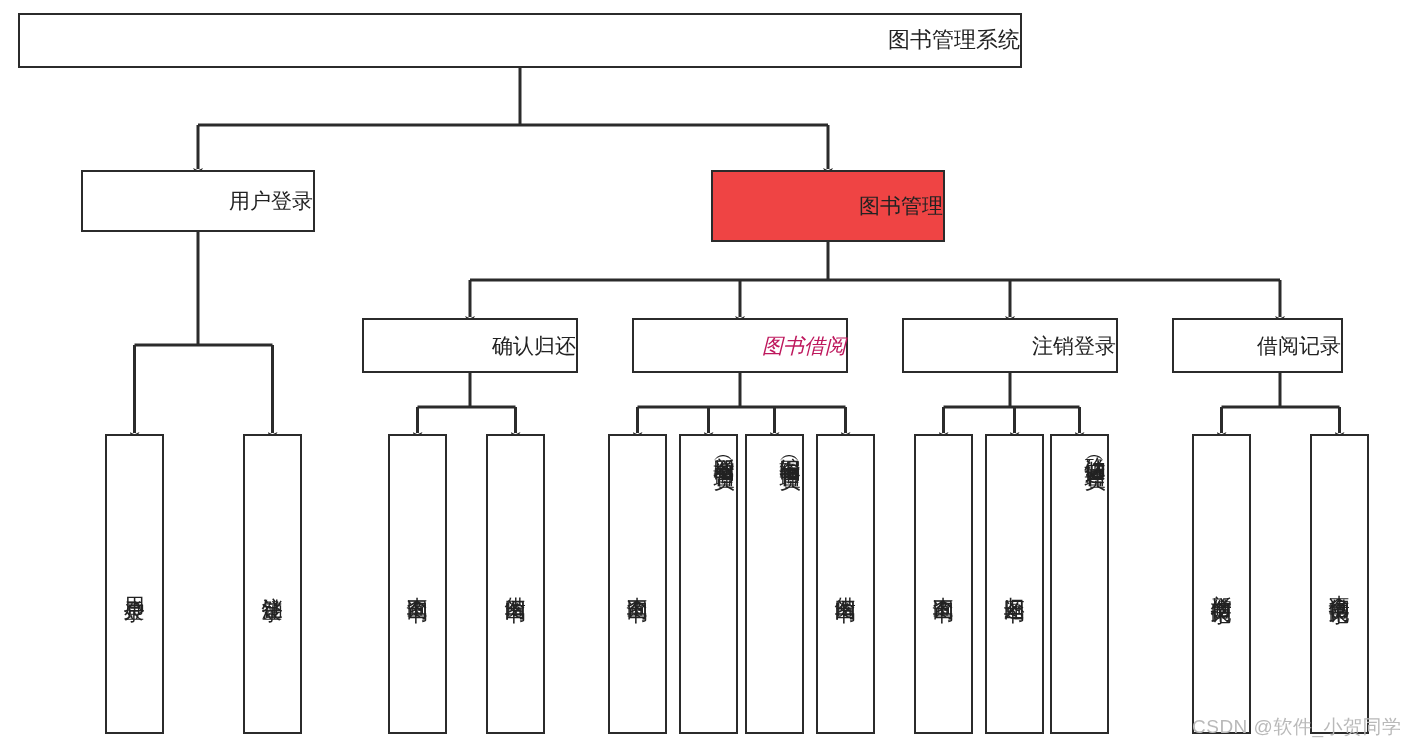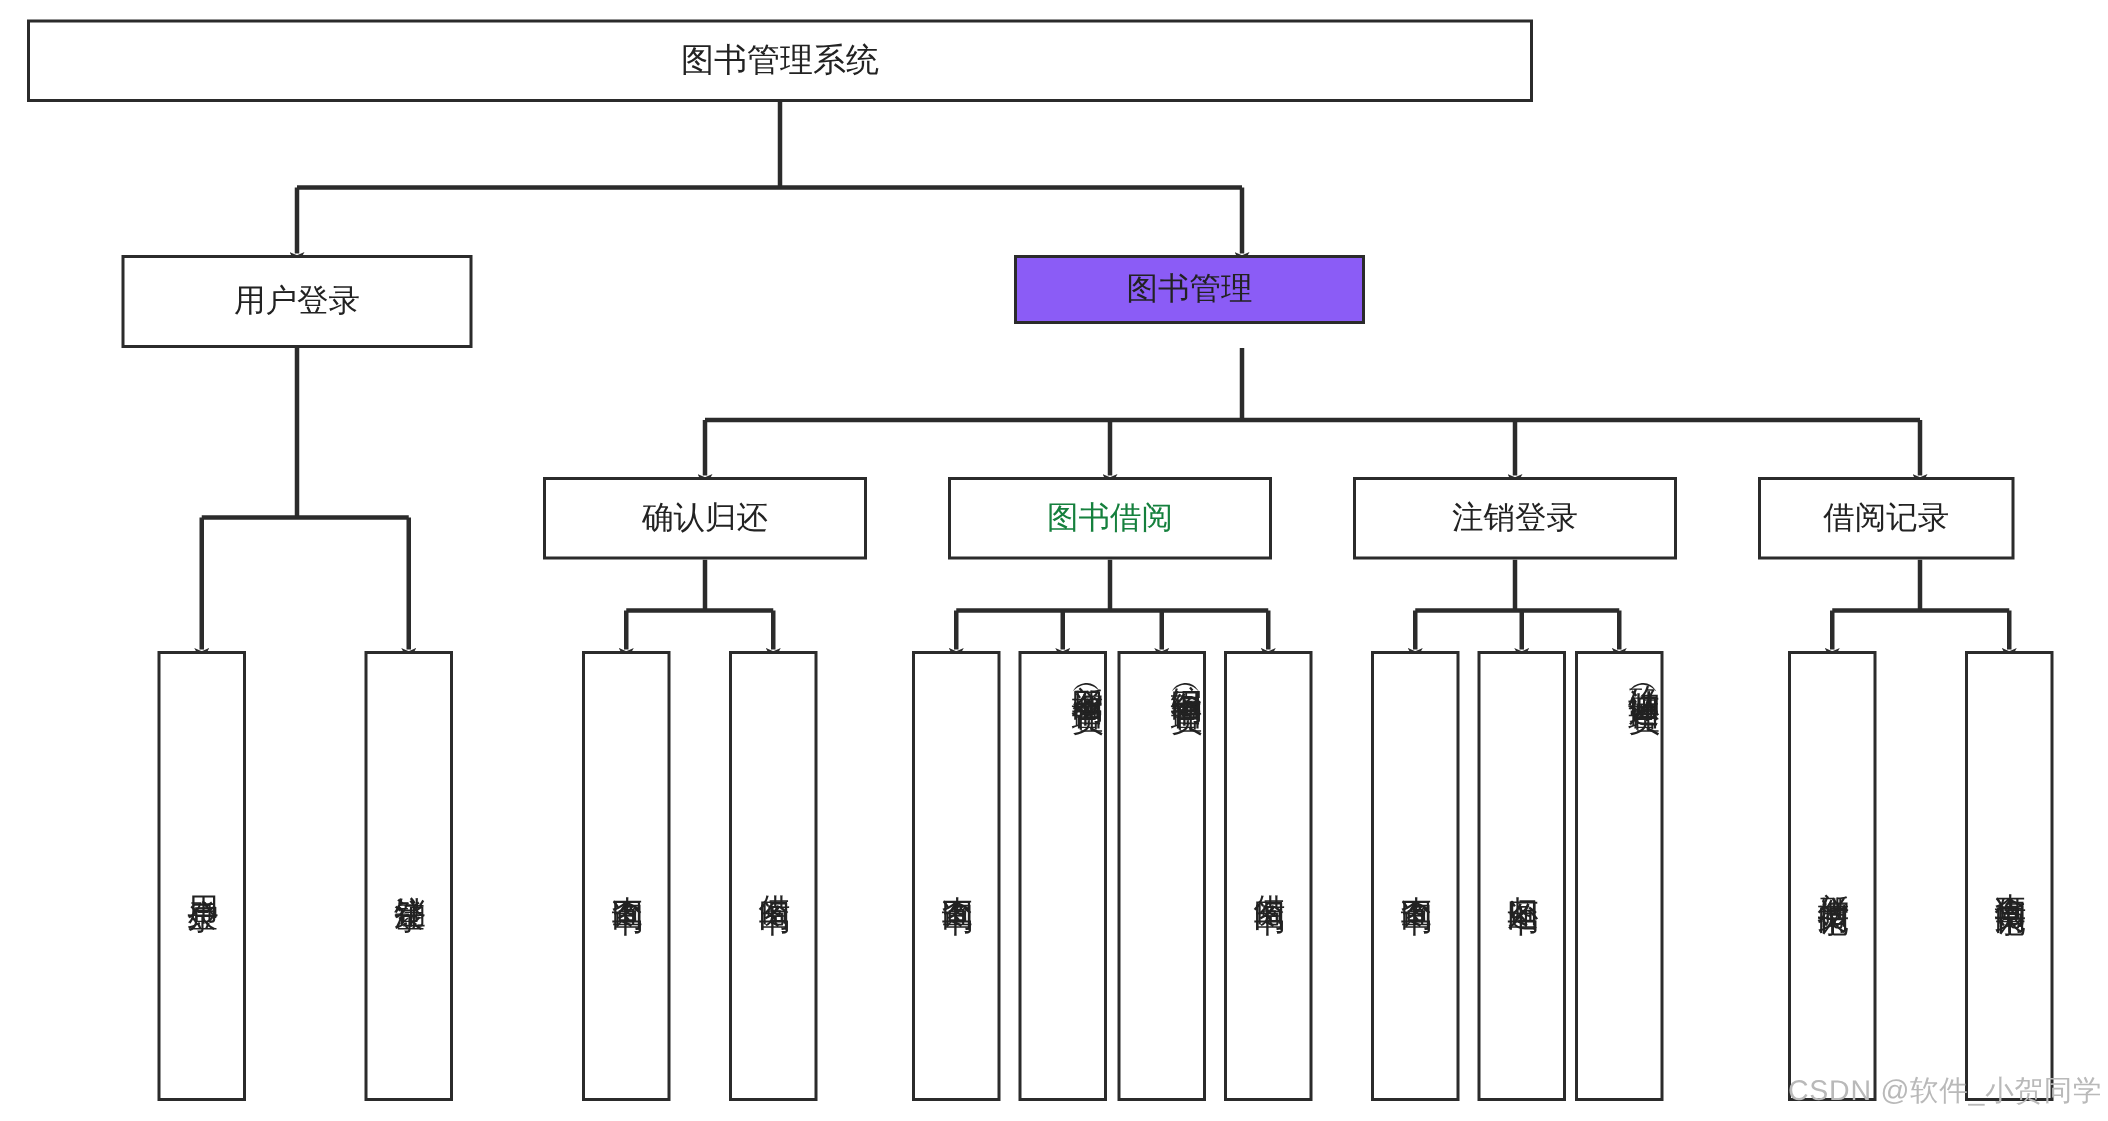--- a/index.html
+++ b/index.html
@@ -25,21 +25,21 @@
     height: 747px;
   }
   .node-box {
     position: absolute;
     box-sizing: border-box;
     border: 2px solid #2b2b2b;
     background: #ffffff;
     color: #222222;
     display: flex;
     align-items: center;
-    justify-content: center;
+    justify-content: flex-end;
     text-align: center;
     line-height: 1.12;
   }
   .node-box.level-root {
     font-size: 22px;
   }
   .node-box.level-2 {
     font-size: 21px;
   }
   .node-box.level-3 {
@@ -114,27 +114,27 @@
       </g>
   </svg>
 
   <div id="node-layer">
       <div class="node-box level-root" style="left: 18px; top: 13px; width: 1004px; height: 55px; border-color: rgb(43, 43, 43); background: rgb(255, 255, 255); color: rgb(34, 34, 34);">
         <span>图书管理系统</span>
       </div>
       <div class="node-box level-2" style="left: 81px; top: 170px; width: 234px; height: 62px; border-color: rgb(43, 43, 43); background: rgb(255, 255, 255); color: rgb(34, 34, 34);">
         <span>用户登录</span>
       </div>
-      <div class="node-box level-2" style="left: 676px; top: 170px; width: 234px; height: 46px; border-color: rgb(43, 43, 43); background: #8b5cf6; color: rgb(34, 34, 34);">
+      <div class="node-box level-2" style="left: 711px; top: 170px; width: 234px; height: 72px; border-color: rgb(43, 43, 43); background: #ef4444; color: rgb(34, 34, 34);">
         <span>图书管理</span>
       </div>
       <div class="node-box level-3" style="left: 362px; top: 318px; width: 216px; height: 55px; border-color: rgb(43, 43, 43); background: rgb(255, 255, 255); color: rgb(34, 34, 34);">
         <span>确认归还</span>
       </div>
-      <div class="node-box level-3" style="left: 632px; top: 318px; width: 216px; height: 55px; border-color: rgb(43, 43, 43); background: rgb(255, 255, 255); color: #15803d;">
+      <div class="node-box level-3" style="left: 632px; top: 318px; width: 216px; height: 55px; border-color: rgb(43, 43, 43); background: rgb(255, 255, 255); color: #be185d; font-style: italic;">
         <span>图书借阅</span>
       </div>
       <div class="node-box level-3" style="left: 902px; top: 318px; width: 216px; height: 55px; border-color: rgb(43, 43, 43); background: rgb(255, 255, 255); color: rgb(34, 34, 34);">
         <span>注销登录</span>
       </div>
       <div class="node-box level-3" style="left: 1172px; top: 318px; width: 171px; height: 55px; border-color: rgb(43, 43, 43); background: rgb(255, 255, 255); color: rgb(34, 34, 34);">
         <span>借阅记录</span>
       </div>
       <div class="node-box level-leaf leaf" style="left: 105px; top: 434px; width: 59px; height: 300px; border-color: rgb(43, 43, 43); background: rgb(255, 255, 255); color: rgb(34, 34, 34);">
         <span>用户登录</span>

